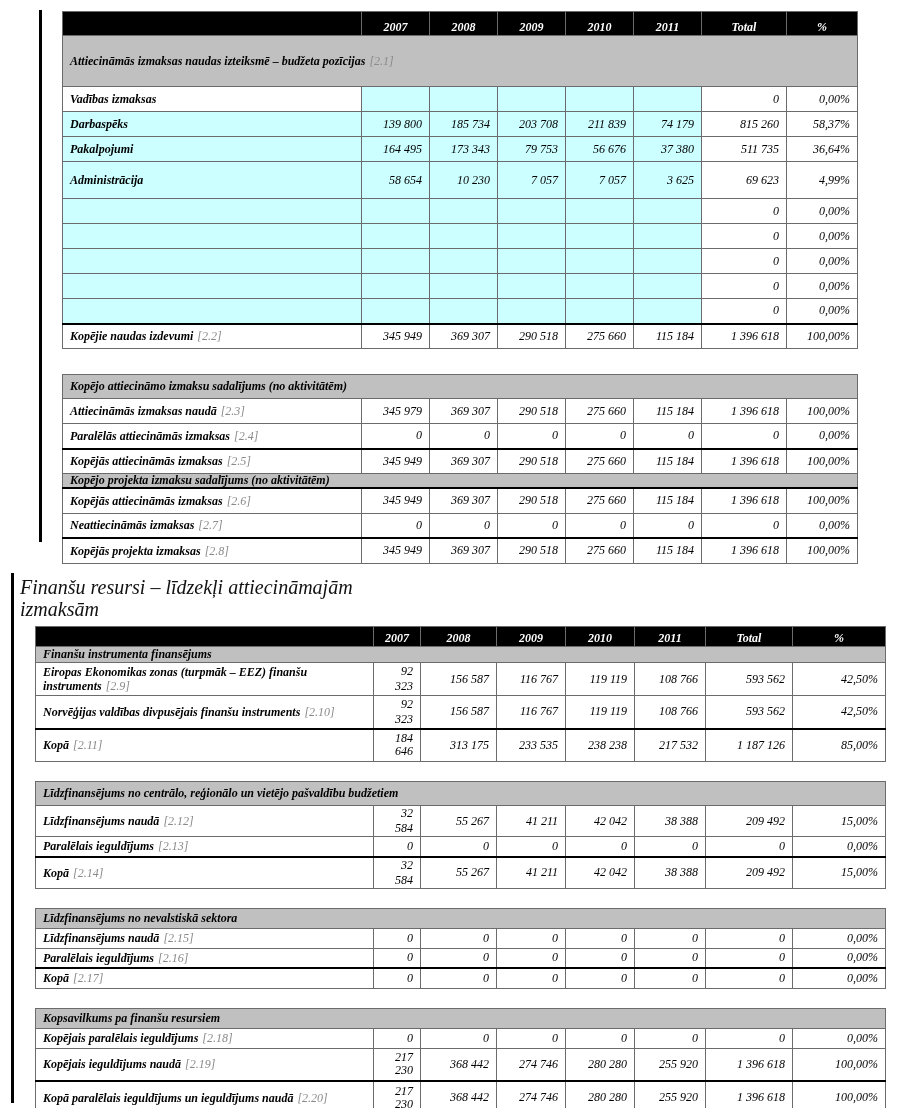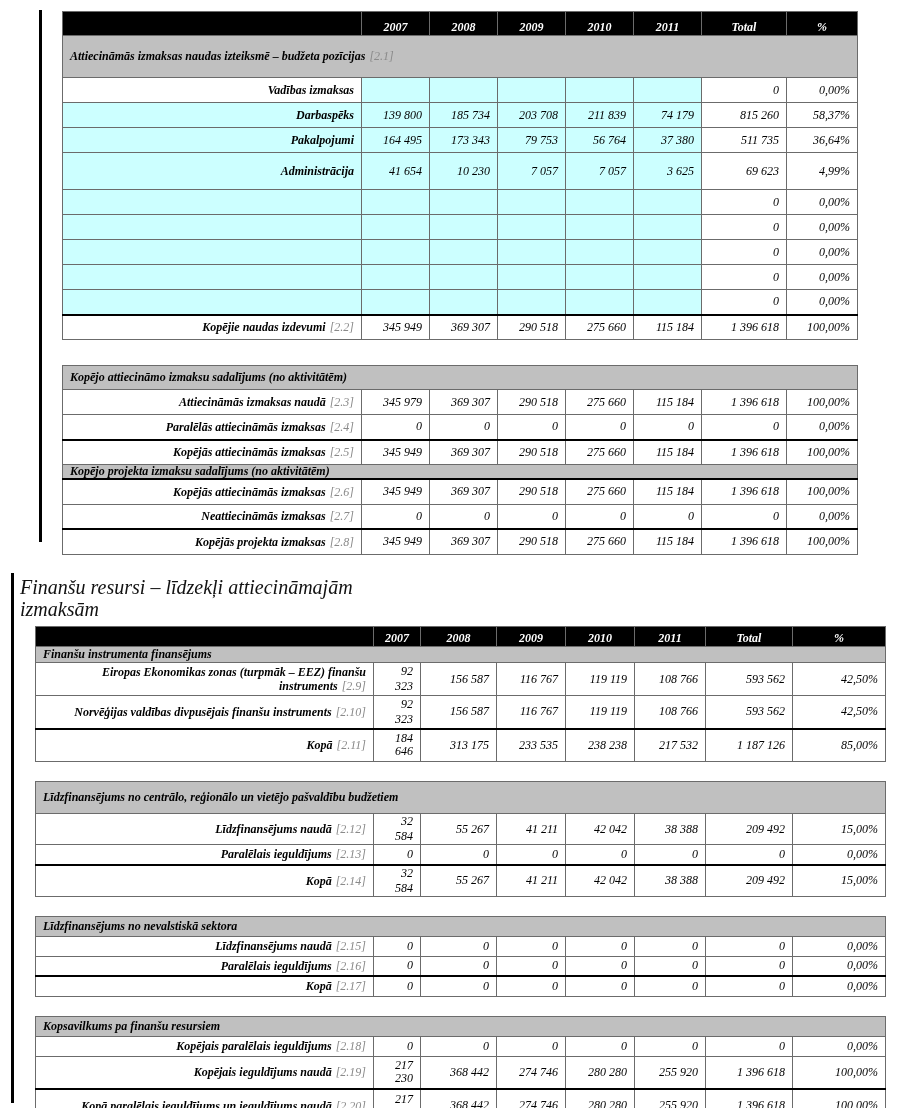--- a/index.html
+++ b/index.html
@@ -3,21 +3,21 @@
 <meta charset="utf-8">
 <style>
   html, body { margin: 0; padding: 0; background: #ffffff; }
   body { width: 900px; height: 1108px; position: relative; overflow: hidden;
          font-family: "Liberation Serif", "DejaVu Serif", serif; color: #000; }
   .vbar { position: absolute; background: #000; width: 3px; }
   table.budget { position: absolute; border-collapse: collapse; table-layout: fixed; font-size: 12px; font-style: italic; }
   table.budget td, table.budget th { border: 1px solid #6b6b6b; padding: 0 7px; box-sizing: border-box; }
   th.hd { background: #000; color: #fff; font-weight: bold; text-align: center; border-color: #000; }
   td.sec { background: #c0c0c0; font-weight: bold; text-align: left; padding-left: 10px; border-color: #6b6b6b; line-height: 13px; }
-  td.lbl { text-align: right; font-weight: bold; line-height: 14px; }
+  td.lbl { text-align: left; font-weight: bold; line-height: 14px; }
   td.num { text-align: right; }
   td.cyan { background: #ccffff; }
   .ref { color: #8a8a8a; font-weight: normal; margin-left: 4px; }
   tr.total td { border-top: 2px solid #000; }
   .spacer td { border: none !important; background: transparent; }
   .title2 { position: absolute; left: 20px; top: 576px; font-style: italic; font-size: 20px;
             line-height: 22px; font-family: "Liberation Serif", "DejaVu Serif", serif; color: #111; }
 </style>
 </head>
 <body>
@@ -40,21 +40,21 @@
       <tr style="height: 24px;">
         <th class="hd"></th>
         <th class="hd" style="vertical-align: bottom;">2007</th>
         <th class="hd" style="vertical-align: bottom;">2008</th>
         <th class="hd" style="vertical-align: bottom;">2009</th>
         <th class="hd" style="vertical-align: bottom;">2010</th>
         <th class="hd" style="vertical-align: bottom;">2011</th>
         <th class="hd" style="vertical-align: bottom;">Total</th>
         <th class="hd" style="vertical-align: bottom;">%</th>
       </tr>
-      <tr style="height: 42px; padding-left: 45px;">
+      <tr style="height: 51px; padding-left: 45px;">
         <td class="sec" colspan="8"><span>Attiecināmās izmaksas naudas izteiksmē – budžeta pozīcijas</span><span class="ref">[2.1]</span></td>
       </tr>
       <tr style="height: 25px;">
         <td class="lbl"><span>Vadības izmaksas</span></td>
         <td class="num cyan"></td>
         <td class="num cyan"></td>
         <td class="num cyan"></td>
         <td class="num cyan"></td>
         <td class="num cyan"></td>
         <td class="num">0</td>
@@ -68,28 +68,28 @@
         <td class="num cyan">211 839</td>
         <td class="num cyan">74 179</td>
         <td class="num">815 260</td>
         <td class="num">58,37%</td>
       </tr>
       <tr style="height: 25px;">
         <td class="lbl cyan"><span>Pakalpojumi</span></td>
         <td class="num cyan">164 495</td>
         <td class="num cyan">173 343</td>
         <td class="num cyan">79 753</td>
-        <td class="num cyan">56 764</td>
+        <td class="num cyan">56 676</td>
         <td class="num cyan">37 380</td>
         <td class="num">511 735</td>
         <td class="num">36,64%</td>
       </tr>
       <tr style="height: 37px;">
         <td class="lbl cyan"><span>Administrācija</span></td>
-        <td class="num cyan">41 654</td>
+        <td class="num cyan">58 654</td>
         <td class="num cyan">10 230</td>
         <td class="num cyan">7 057</td>
         <td class="num cyan">7 057</td>
         <td class="num cyan">3 625</td>
         <td class="num">69 623</td>
         <td class="num">4,99%</td>
       </tr>
       <tr style="height: 25px;">
         <td class="lbl cyan"><span></span></td>
         <td class="num cyan"></td>
@@ -275,21 +275,21 @@
         <td class="num">313 175</td>
         <td class="num">233 535</td>
         <td class="num">238 238</td>
         <td class="num">217 532</td>
         <td class="num">1 187 126</td>
         <td class="num">85,00%</td>
       </tr>
       <tr class="spacer" style="height: 20px;">
         <td colspan="8"></td>
       </tr>
-      <tr style="height: 32px;">
+      <tr style="height: 24px;">
         <td class="sec" colspan="8"><span>Līdzfinansējums no centrālo, reģionālo un vietējo pašvaldību budžetiem</span></td>
       </tr>
       <tr style="height: 20px;">
         <td class="lbl"><span>Līdzfinansējums naudā</span><span class="ref">[2.12]</span></td>
         <td class="num">32 584</td>
         <td class="num">55 267</td>
         <td class="num">41 211</td>
         <td class="num">42 042</td>
         <td class="num">38 388</td>
         <td class="num">209 492</td>

